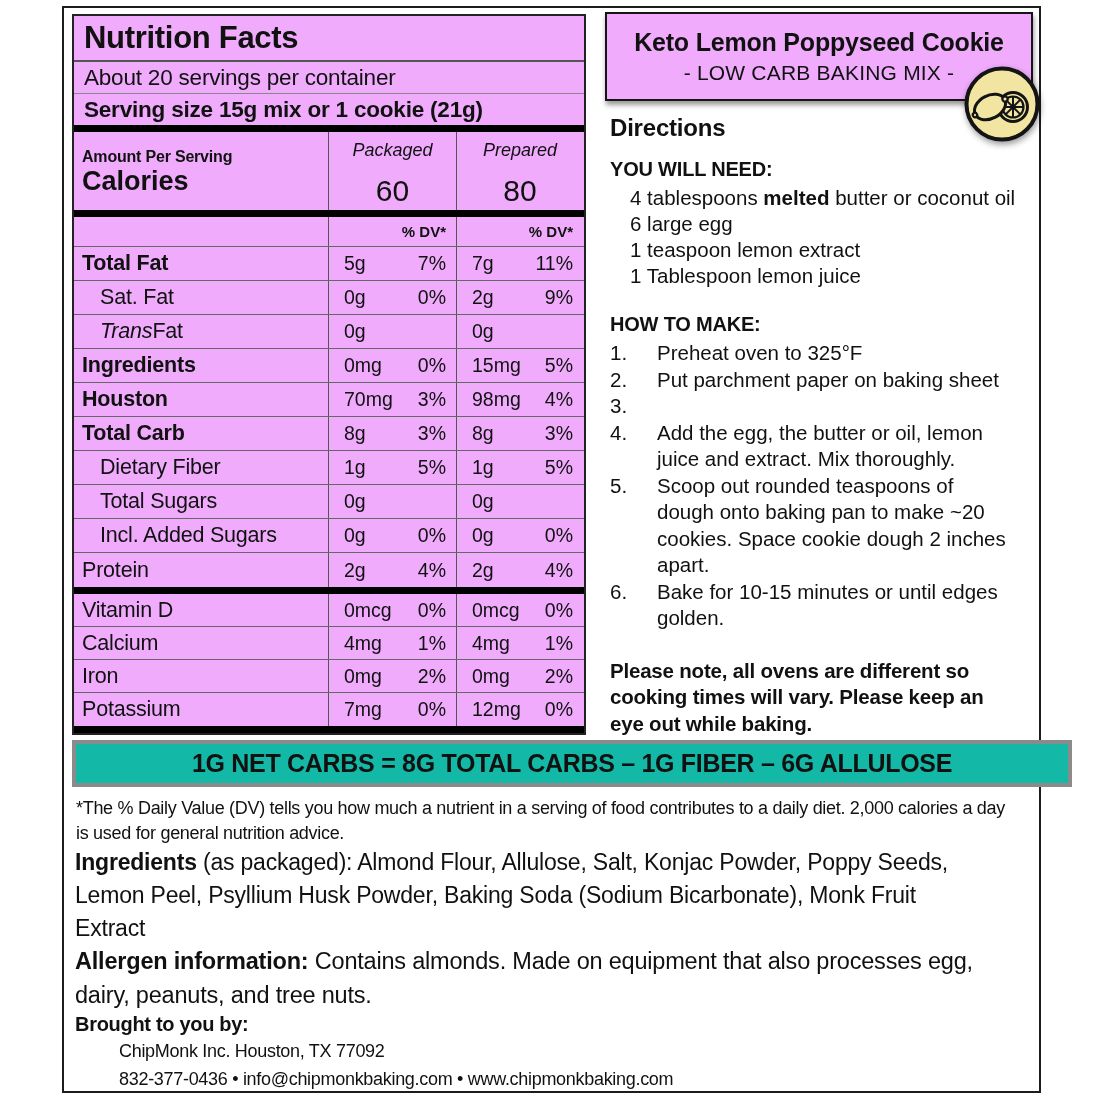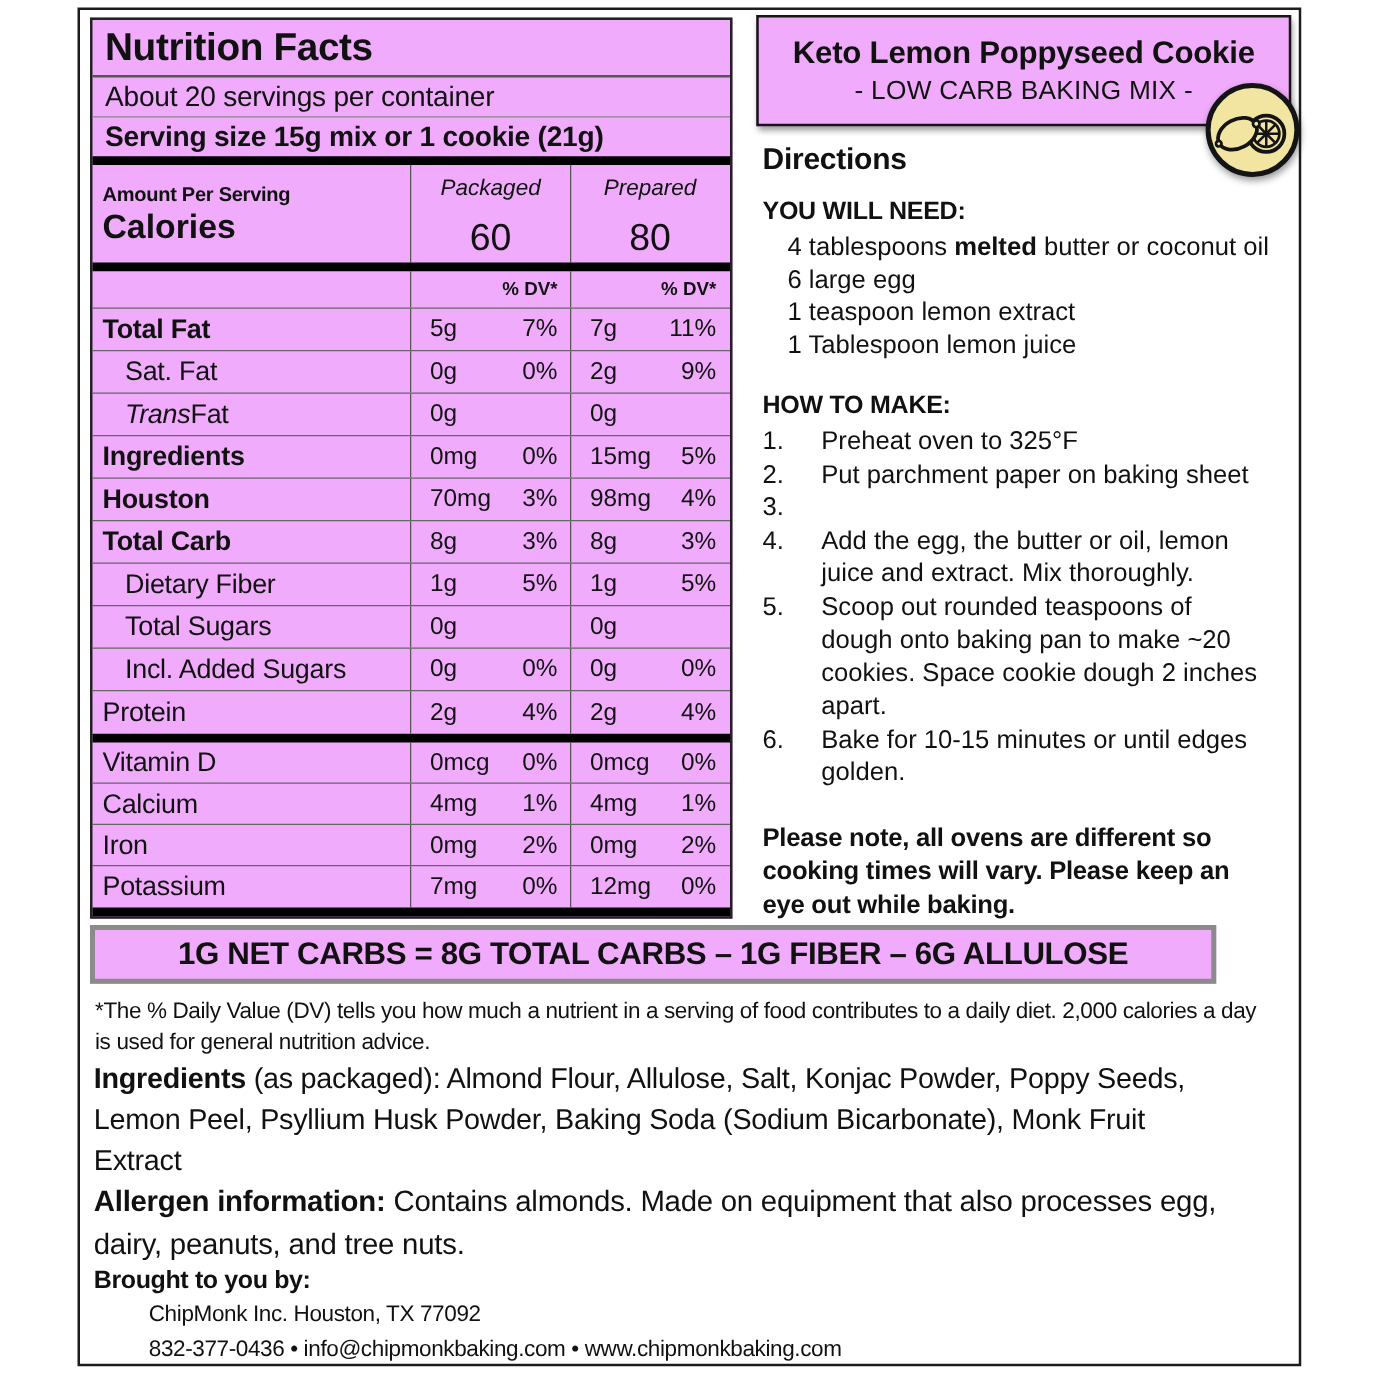--- a/index.html
+++ b/index.html
@@ -43,21 +43,21 @@
   .needs { list-style: none; padding-left: 20px; font-size: 20.5px; }
   .needs li { line-height: 26px; white-space: nowrap; }
   .htm-head { margin-top: 24px; }
   .steps { list-style: none; margin-top: 2px; }
   .steps li { display: flex; font-size: 20.5px; line-height: 26.5px; }
   .steps .num { width: 47px; flex: none; }
   .steps .txt { width: 358px; }
   .please-note { margin-top: 26px; width: 390px; font-size: 20.5px; font-weight: bold; line-height: 26.5px; letter-spacing: -0.2px; }
 
   
-  .banner { position: absolute; left: 8px; top: 732px; width: 901px; height: 47px; border: 4px solid #8b8b8b; display: flex; align-items: center; justify-content: center; font-size: 25px; font-weight: bold; letter-spacing: -0.3px; background: #f0abfc; }
+  .banner { position: absolute; left: 8px; top: 732px; width: 1000px; height: 47px; border: 4px solid #8b8b8b; display: flex; align-items: center; justify-content: center; font-size: 25px; font-weight: bold; letter-spacing: -0.3px; background: #14b8a6; }
   .footnote { position: absolute; left: 12px; top: 788px; width: 945px; font-size: 18px; line-height: 25px; letter-spacing: -0.3px; }
   .ingredients { position: absolute; left: 11px; top: 838px; width: 885px; font-size: 23px; line-height: 33px; letter-spacing: -0.2px; }
   .allergen { position: absolute; left: 11px; top: 936px; width: 950px; font-size: 23.5px; line-height: 34px; letter-spacing: -0.2px; }
   .bold-inline { font-weight: bold; }
   .footer-block { position: absolute; left: 11px; top: 1003px; width: 900px; letter-spacing: -0.3px; }
   .fb-head { font-size: 20px; font-weight: bold; line-height: 26px; }
   .fb-line { font-size: 18px; line-height: 28px; margin-left: 44px; }
 </style>
 </head>
 <body>

